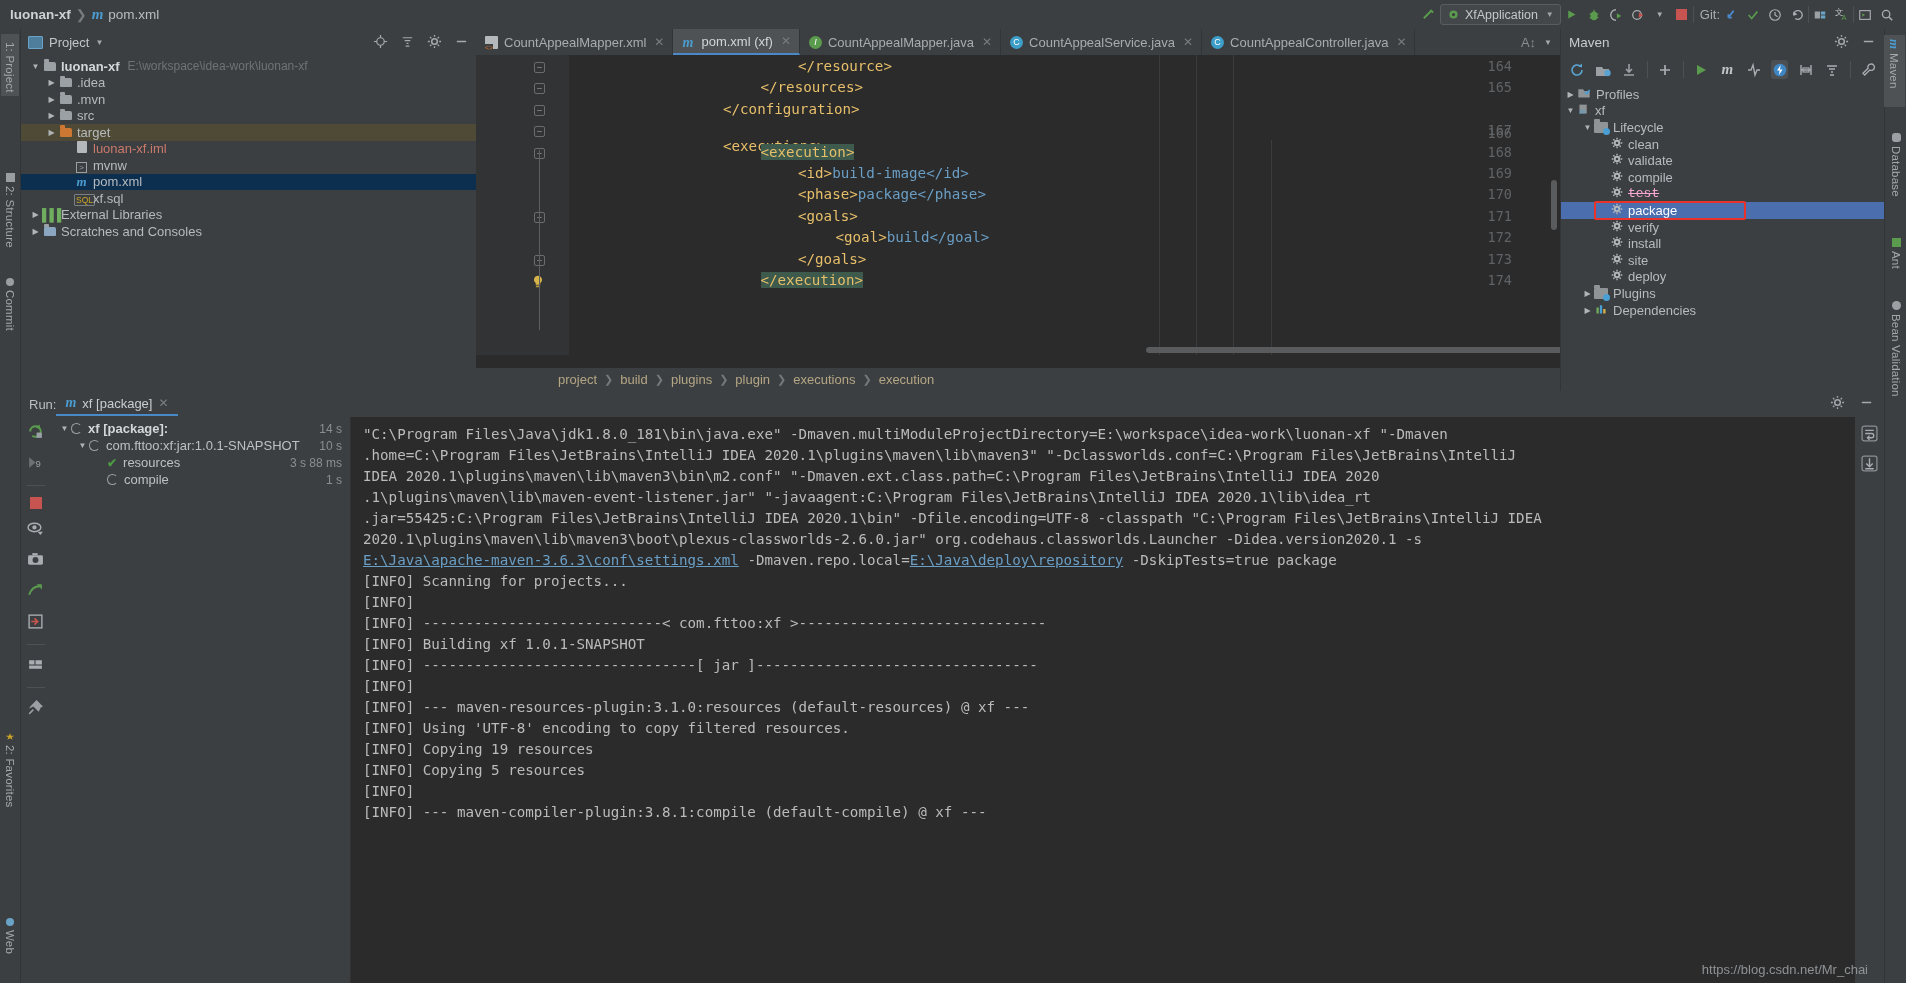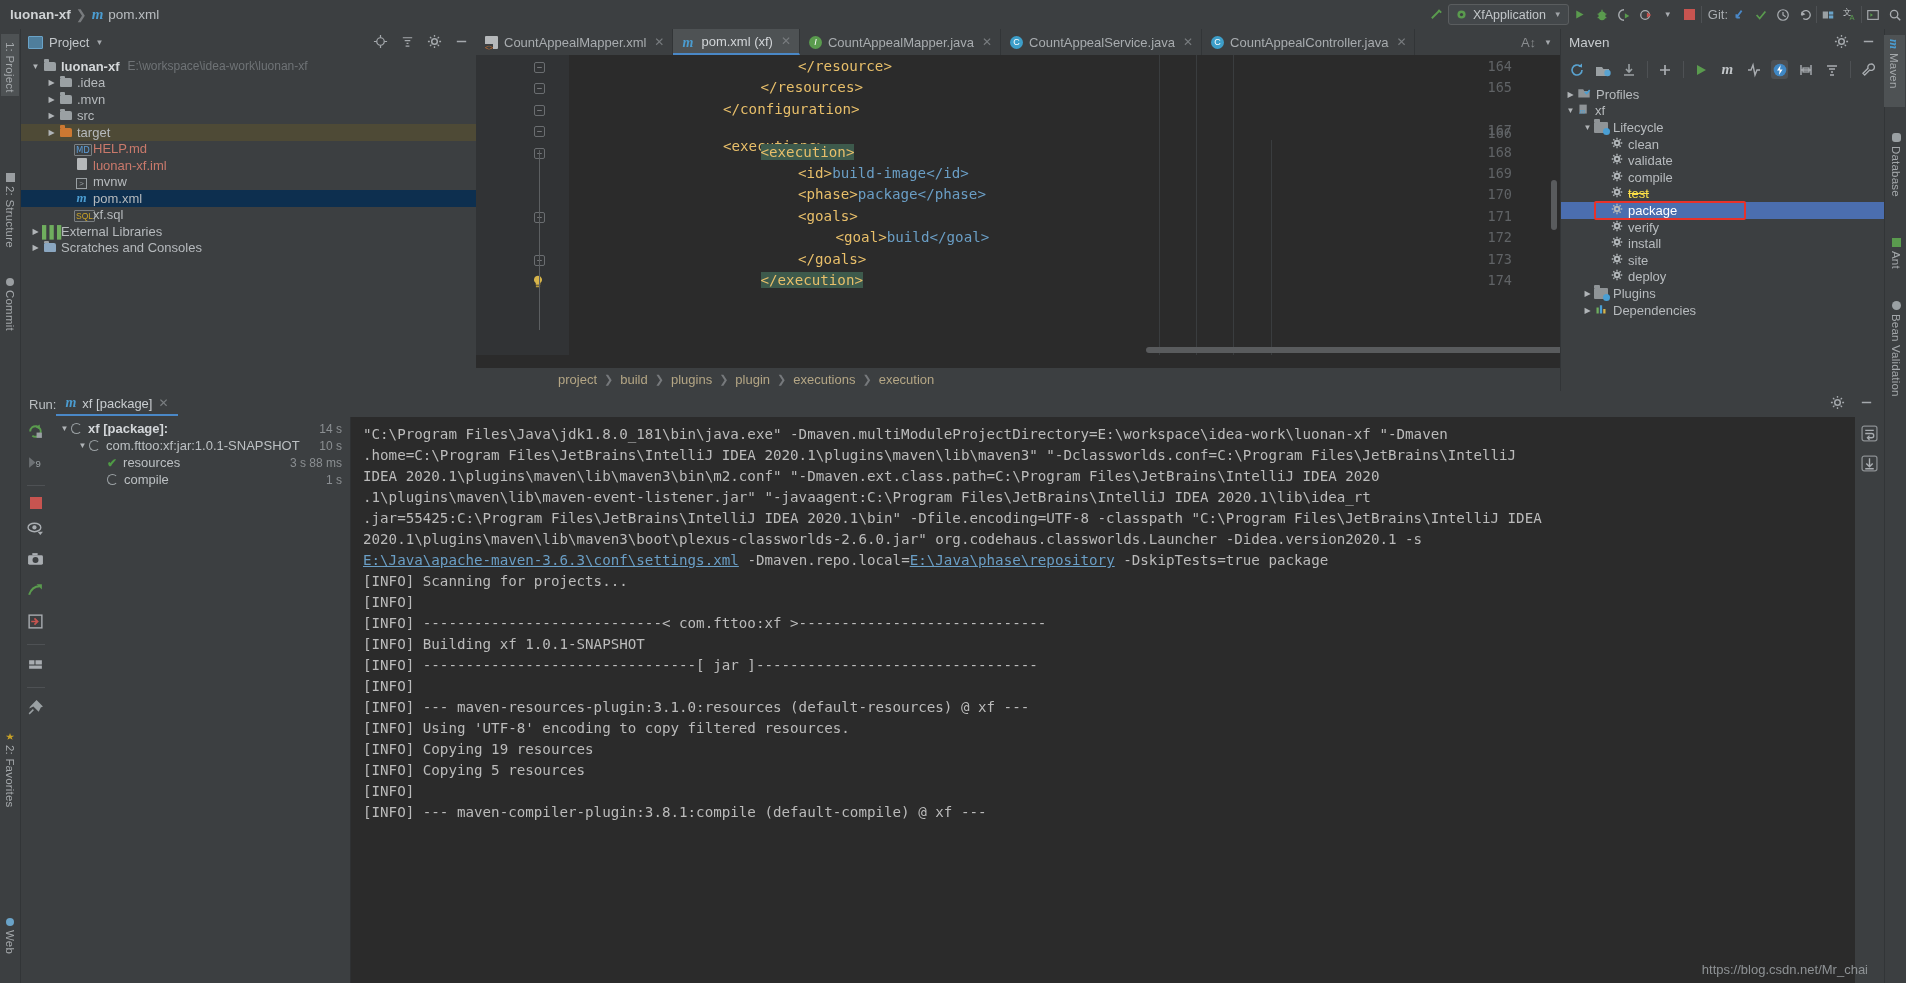--- a/index.html
+++ b/index.html
@@ -14,21 +14,21 @@
 
   
   .topbar { position:absolute; left:0; top:0; width:1906px; height:29px; background:#3c3f41;
             display:flex; align-items:center; }
   .crumbs { display:flex; align-items:center; gap:5px; padding-left:10px; font-size:13.5px; }
   .crumb-proj { color:#cfd2d4; font-weight:bold; }
   .crumb-sep { color:#787b7e; font-size:13px; }
   .m-glyph { color:#4b9cd0; font-weight:bold; font-style:italic; font-family:"Liberation Serif",serif; font-size:15px;}
   .crumb-file { color:#b9bdc0; }
 
-  .topright { margin-left:auto; display:flex; align-items:center; height:29px;}
+  .topright { margin-left:auto; display:flex; align-items:center; padding-right:8px; height:29px;}
   .tb-ico { width:22px; height:22px; display:flex; align-items:center; justify-content:center; color:#a9adb1; cursor:pointer;}
   .runconf { display:flex; align-items:center; gap:5px; height:21px; padding:0 6px; border:1px solid #5a5d5f;
              border-radius:3px; background:#43474a; font-size:12.5px; color:#c3c7ca; }
   .runconf .dd { font-size:8px; color:#a0a4a8; margin-left:3px;}
   .gitlabel { color:#a9adb1; font-size:13px; margin-left:6px; }
   .vsep { width:1px; height:17px; background:#4e5154; }
 
   
   .lstrip { position:absolute; left:0; top:29px; width:21px; height:954px; background:#3c3f41;
             border-right:1px solid #323537; }
@@ -107,21 +107,21 @@
   .mv-title { font-size:13.5px; color:#c6cacd; }
   .mv-head-right { margin-left:auto; display:flex; gap:12px; color:#a5a9ad; }
   .mv-tools { height:27px; display:flex; align-items:center; gap:9px; padding:0 7px; color:#a9adb1;}
   .mvbtn { width:19px;height:19px; display:flex; align-items:center; justify-content:center; cursor:pointer;}
   .mvbtn.on { background:#4d5053; border-radius:3px; }
   .mtree { font-size:13px; padding-top:3px;}
   .mrow { height:16.6px; display:flex; align-items:center; white-space:nowrap; cursor:default; position:relative;}
   .mrow.sel { background:#4b6eaf; }
   .mrow .arrow2 { width:13px; text-align:center; font-size:8px; color:#b0b4b7; display:inline-block;}
   .mlabel { color:#b7bbbe; margin-left:5px;}
-  .mlabel.dim { color:#fde047; text-decoration:line-through;}
+  .mlabel.dim { color:#f9a8d4; text-decoration:line-through;font-family:Liberation Mono, monospace;}
   .mlabel.sel { color:#ffffff; }
   .redbox { position:absolute; left:33px; top:-1px; width:152px; height:19px; border:2px solid #e8322a; border-radius:2px;}
   .micon { width:14px;height:11px; background:#8f9497; border-radius:1px; display:inline-block; position:relative;}
   .micon:before{content:"";position:absolute;left:0;top:-2.5px;width:6px;height:2.5px;background:#8f9497;border-radius:1px 1px 0 0;}
   .micon .badge{position:absolute;right:-2px;bottom:-2px;width:7px;height:7px;border-radius:50%;background:#4a9fd4;}
 
   
   .runpanel { position:absolute; left:21px; top:391px; width:1863px; height:592px; background:#3c3f41; }
   .rp-head { height:26px; display:flex; align-items:center; padding-left:8px; }
   .rp-run { font-size:13px; color:#bbbfc2; }
@@ -348,25 +348,20 @@
         </div>
         <div class="trow" style="padding-left: 24px;">
           <span class="arrow">▶</span>
           <span class="ficon"><span class="folder"></span></span>
           <span class="tlabel">src</span>
         </div>
         <div class="trow tgt" style="padding-left: 24px;">
           <span class="arrow">▶</span>
           <span class="ficon"><span class="folder orange"></span></span>
           <span class="tlabel">target</span>
-        </div>
-        <div class="trow" style="padding-left: 40px;">
-          <span class="arrow blank">▶</span>
-          <span class="ficon"><span class="mdico">MD</span></span>
-          <span class="tlabel red">HELP.md</span>
         </div>
         <div class="trow" style="padding-left: 40px;">
           <span class="arrow blank">▶</span>
           <span class="ficon"><span style="display:inline-block;width:10px;height:12px;background:#b5b8ba;border-radius:1px"></span></span>
           <span class="tlabel red">luonan-xf.iml</span>
         </div>
         <div class="trow" style="padding-left: 40px;">
           <span class="arrow blank">▶</span>
           <span class="ficon"><span style="display:inline-block;width:11px;height:11px;border:1px solid #9aa0a3;color:#9aa0a3;font-size:8px;line-height:9px;text-align:center">&gt;</span></span>
           <span class="tlabel">mvnw</span>
@@ -789,21 +784,21 @@
             <span class="lab" style="margin-left:6px">compile</span>
             <span class="time">1 s</span>
           </div>
         </div>
       <div class="console" id="console">"C:\Program Files\Java\jdk1.8.0_181\bin\java.exe" -Dmaven.multiModuleProjectDirectory=E:\workspace\idea-work\luonan-xf "-Dmaven
 .home=C:\Program Files\JetBrains\IntelliJ IDEA 2020.1\plugins\maven\lib\maven3" "-Dclassworlds.conf=C:\Program Files\JetBrains\IntelliJ
 IDEA 2020.1\plugins\maven\lib\maven3\bin\m2.conf" "-Dmaven.ext.class.path=C:\Program Files\JetBrains\IntelliJ IDEA 2020
 .1\plugins\maven\lib\maven-event-listener.jar" "-javaagent:C:\Program Files\JetBrains\IntelliJ IDEA 2020.1\lib\idea_rt
 .jar=55425:C:\Program Files\JetBrains\IntelliJ IDEA 2020.1\bin" -Dfile.encoding=UTF-8 -classpath "C:\Program Files\JetBrains\IntelliJ IDEA
 2020.1\plugins\maven\lib\maven3\boot\plexus-classworlds-2.6.0.jar" org.codehaus.classworlds.Launcher -Didea.version2020.1 -s
-<span class="lnk">E:\Java\apache-maven-3.6.3\conf\settings.xml</span> -Dmaven.repo.local=<span class="lnk">E:\Java\phase\repository</span> -DskipTests=true package
+<span class="lnk">E:\Java\apache-maven-3.6.3\conf\settings.xml</span> -Dmaven.repo.local=<span class="lnk">E:\Java\deploy\repository</span> -DskipTests=true package
 [INFO] Scanning for projects...
 [INFO] 
 [INFO] ----------------------------&lt; com.fttoo:xf &gt;-----------------------------
 [INFO] Building xf 1.0.1-SNAPSHOT
 [INFO] --------------------------------[ jar ]---------------------------------
 [INFO] 
 [INFO] --- maven-resources-plugin:3.1.0:resources (default-resources) @ xf ---
 [INFO] Using 'UTF-8' encoding to copy filtered resources.
 [INFO] Copying 19 resources
 [INFO] Copying 5 resources

